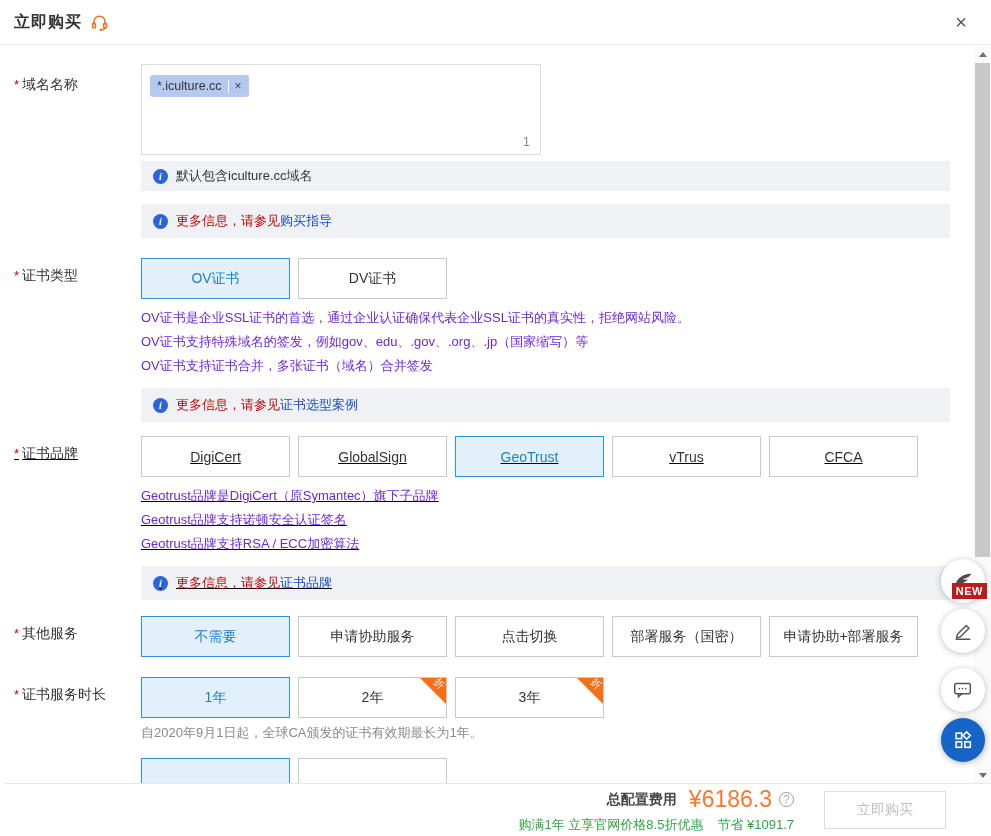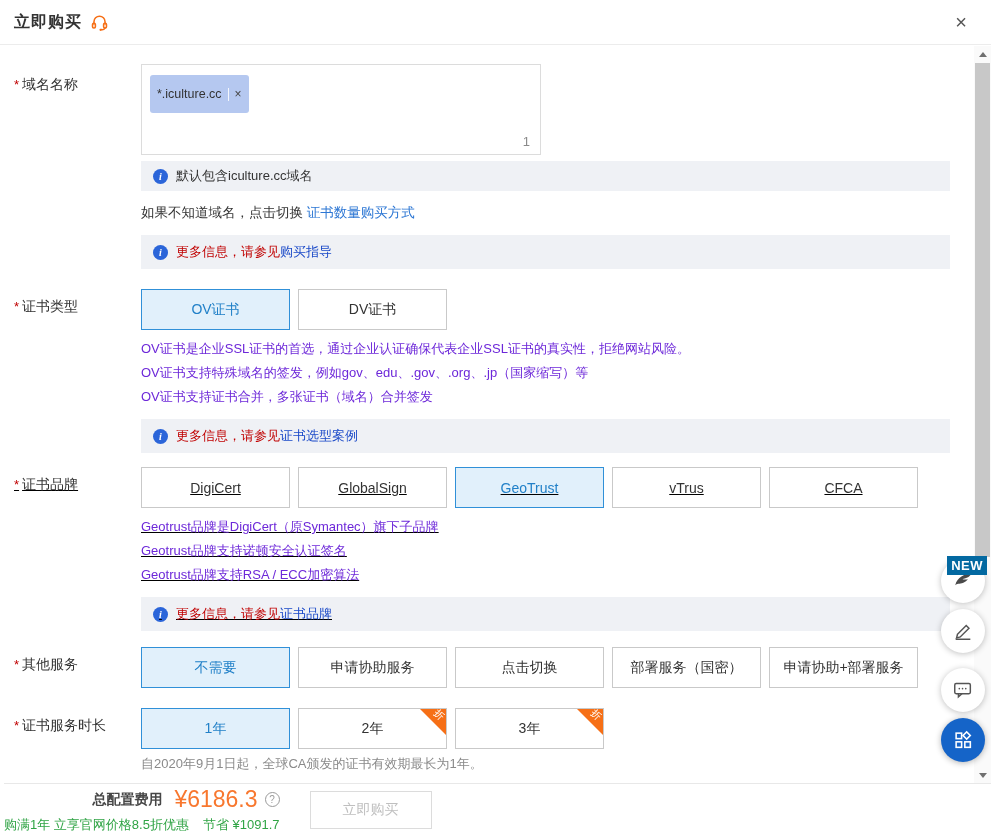--- a/index.html
+++ b/index.html
@@ -20,21 +20,21 @@
     overflow:hidden; padding:18px 24px 0 14px; }
   .form-row { display:flex;gap:7px; }
   .row-label { width:120px; flex:0 0 120px; font-size:14px; color:#333; padding-top:9px; }
   .req { color:#c00000; margin-right:3px; font-size:13px; }
   .row-content { flex:1; min-width:0; }
 
   
   .domain-box { position:relative; width:400px; height:91px; border:1px solid #dcdcdc;
     background:#fff; padding:10px 8px; }
   .domain-tag { display:inline-flex; align-items:center; background:#b5c8f0; color:#333;
-    font-size:12.5px; border-radius:3px; padding:12px 7px; }
+    font-size:12.5px; border-radius:3px; padding:4px 7px; }
   .tag-divider { width:1px; height:13px; background:rgba(255,255,255,.85); margin:0 6px; }
   .tag-x { color:#444; font-size:12px; cursor:pointer; line-height:1; }
   .domain-count { position:absolute; right:10px; bottom:5px; color:#8a8a8a; font-size:13px; }
 
   
   .banner { display:flex; align-items:center; background:#eff1f5; padding:0 12px;
     font-size:13px; color:#333; }
   .banner.h30 { height:30px; margin-top:6px; }
   .banner.h34 { height:34px; }
   .info-icon { width:15px; height:15px; border-radius:50%; background:#2b65d9; color:#fff;
@@ -78,26 +78,26 @@
   .sb-thumb { position:absolute; left:1px; top:17px; width:15px; height:494px;
     background:#c8c8c8; cursor:pointer; }
 
   
   .float-stack { position:absolute; right:6px; z-index:5; }
   .float-circle { position:absolute; right:0; width:44px; height:44px; border-radius:50%;
     background:#fff; box-shadow:0 1px 6px rgba(0,0,0,.25); display:flex;
     align-items:center; justify-content:center; cursor:pointer; }
   .fc-wing { top:514px; } .fc-pencil { top:564px; } .fc-chat { top:623px; }
   .fc-grid { top:673px; background:#1564c8; box-shadow:0 1px 6px rgba(0,0,0,.3); }
-  .new-badge { position:absolute; top:511px; right:-2px; background:#0369a1; color:#fff;
-    font-size:13px; font-weight:700; padding:2px 4px; z-index:6; letter-spacing:.5px; }
+  .new-badge { position:absolute; top:538px; right:-2px; background:#b91c1c; color:#fff;
+    font-size:11px; font-weight:700; padding:2px 4px; z-index:6; letter-spacing:.5px; }
 
   
   .bottom-bar { position:absolute; left:4px; right:0; bottom:0; height:53px; background:#fff;
-    border-top:1px solid #e8e8e8; display:flex; align-items:center; 
+    border-top:1px solid #e8e8e8; display:flex; align-items:center; justify-content:flex-end;
     padding-right:45px; }
   .price-block { text-align:right; margin-right:30px; }
   .price-line { display:flex; align-items:center; justify-content:flex-end; }
   .total-label { font-size:14px; color:#464646; font-weight:600; margin-right:12px; }
   .price-value { font-size:23px; color:#f8772e; }
   .q-icon { width:15px; height:15px; border-radius:50%; border:1px solid #9a9a9a;
     color:#9a9a9a; font-size:10px; display:inline-flex; align-items:center;
     justify-content:center; margin-left:7px; cursor:pointer; }
   .discount-line { font-size:13px; color:#30a445; margin-top:3px; white-space:nowrap; }
   .savings { margin-left:14px; }
@@ -135,23 +135,20 @@
             <span>*.iculture.cc</span>
             <span class="tag-divider"></span>
             <span class="tag-x">×</span>
           </span>
           <span class="domain-count">1</span>
         </div>
         <div class="banner h30">
           <span class="info-icon">i</span>
           <span>默认包含iculture.cc域名</span>
         </div>
-        <div class="switch-row">
-          <span>如果不知道域名，点击切换 </span><span class="inline-link">证书数量购买方式</span>
-        </div>
         <div class="banner h34 mt13">
           <span class="info-icon">i</span>
           <span class="red-text">更多信息，请参见</span>
             <span class="banner-link">购买指导</span>
         </div>
       </div>
     </div>
 
     <div class="form-row mt20">
       <div class="row-label">

